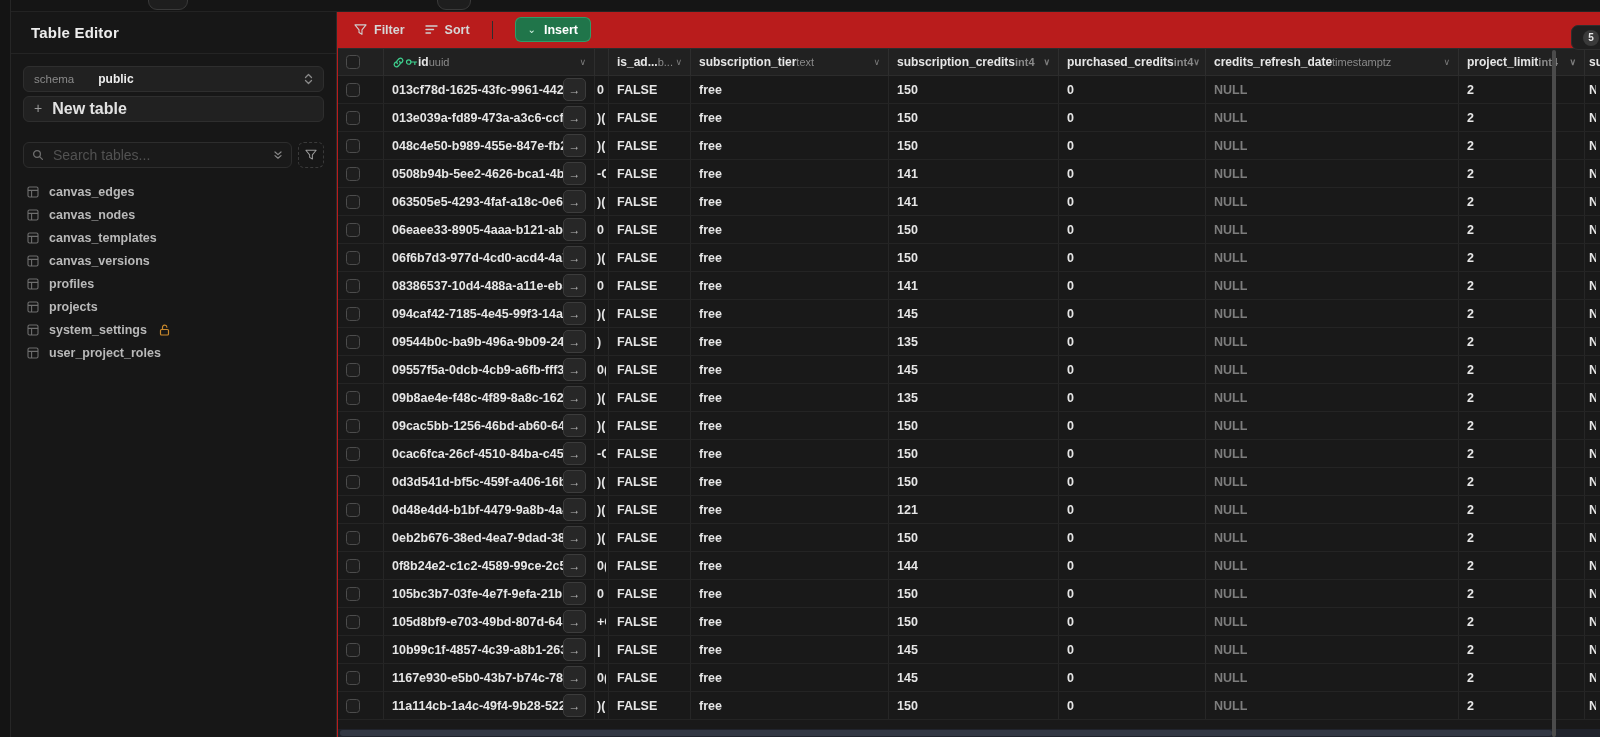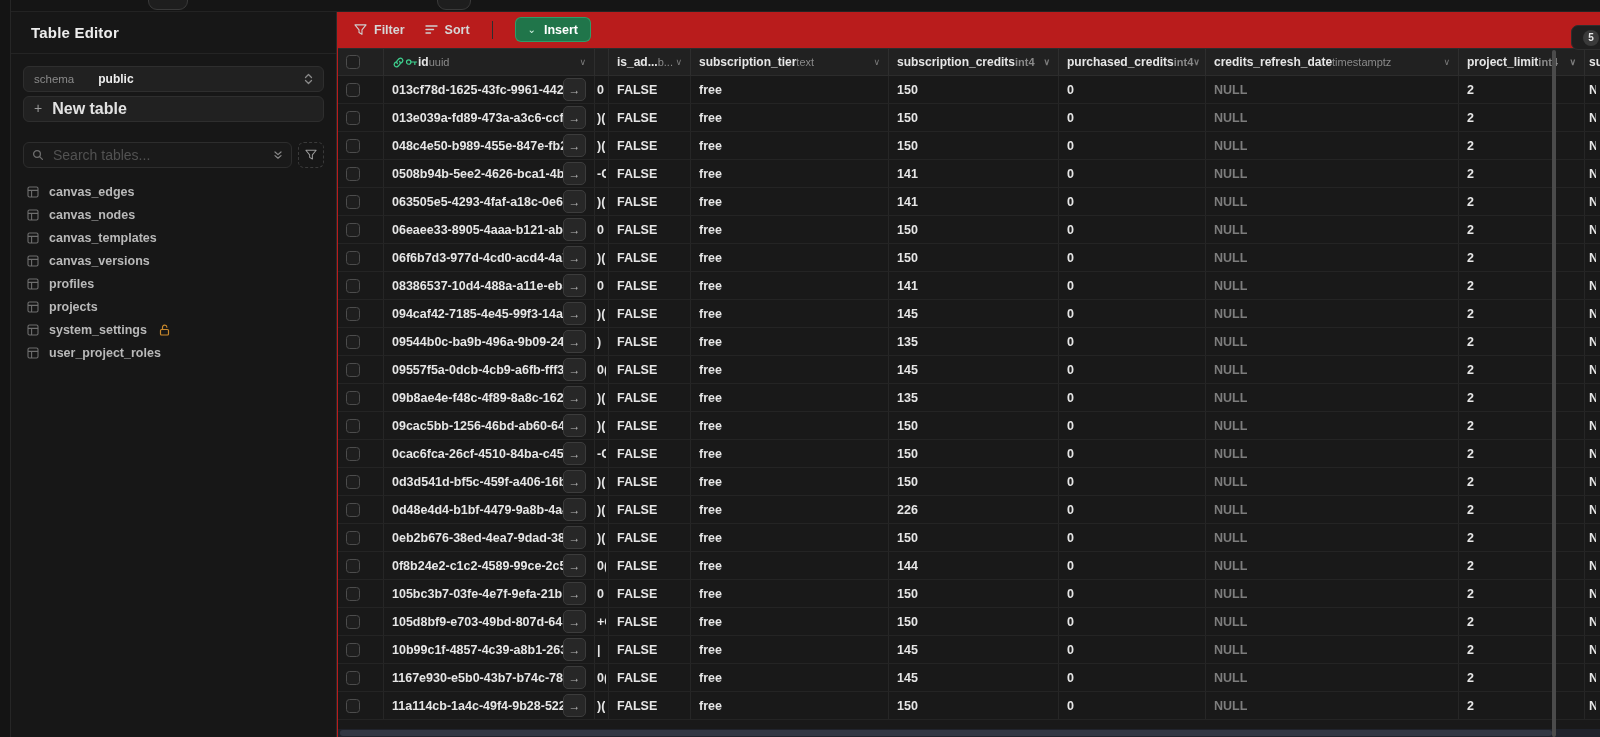--- a/index.html
+++ b/index.html
@@ -858,21 +858,21 @@
       <div class="cell c-clip">
         <span class="cell-text">)(</span>
       </div>
       <div class="cell c-bool">
         <span class="cell-text">FALSE</span>
       </div>
       <div class="cell c-tier">
         <span class="cell-text">free</span>
       </div>
       <div class="cell c-cred">
-        <span class="cell-text">226</span>
+        <span class="cell-text">121</span>
       </div>
       <div class="cell c-pur">
         <span class="cell-text">0</span>
       </div>
       <div class="cell c-ref">
         <span class="cell-text">NULL</span>
       </div>
       <div class="cell c-lim">
         <span class="cell-text">2</span>
       </div>

